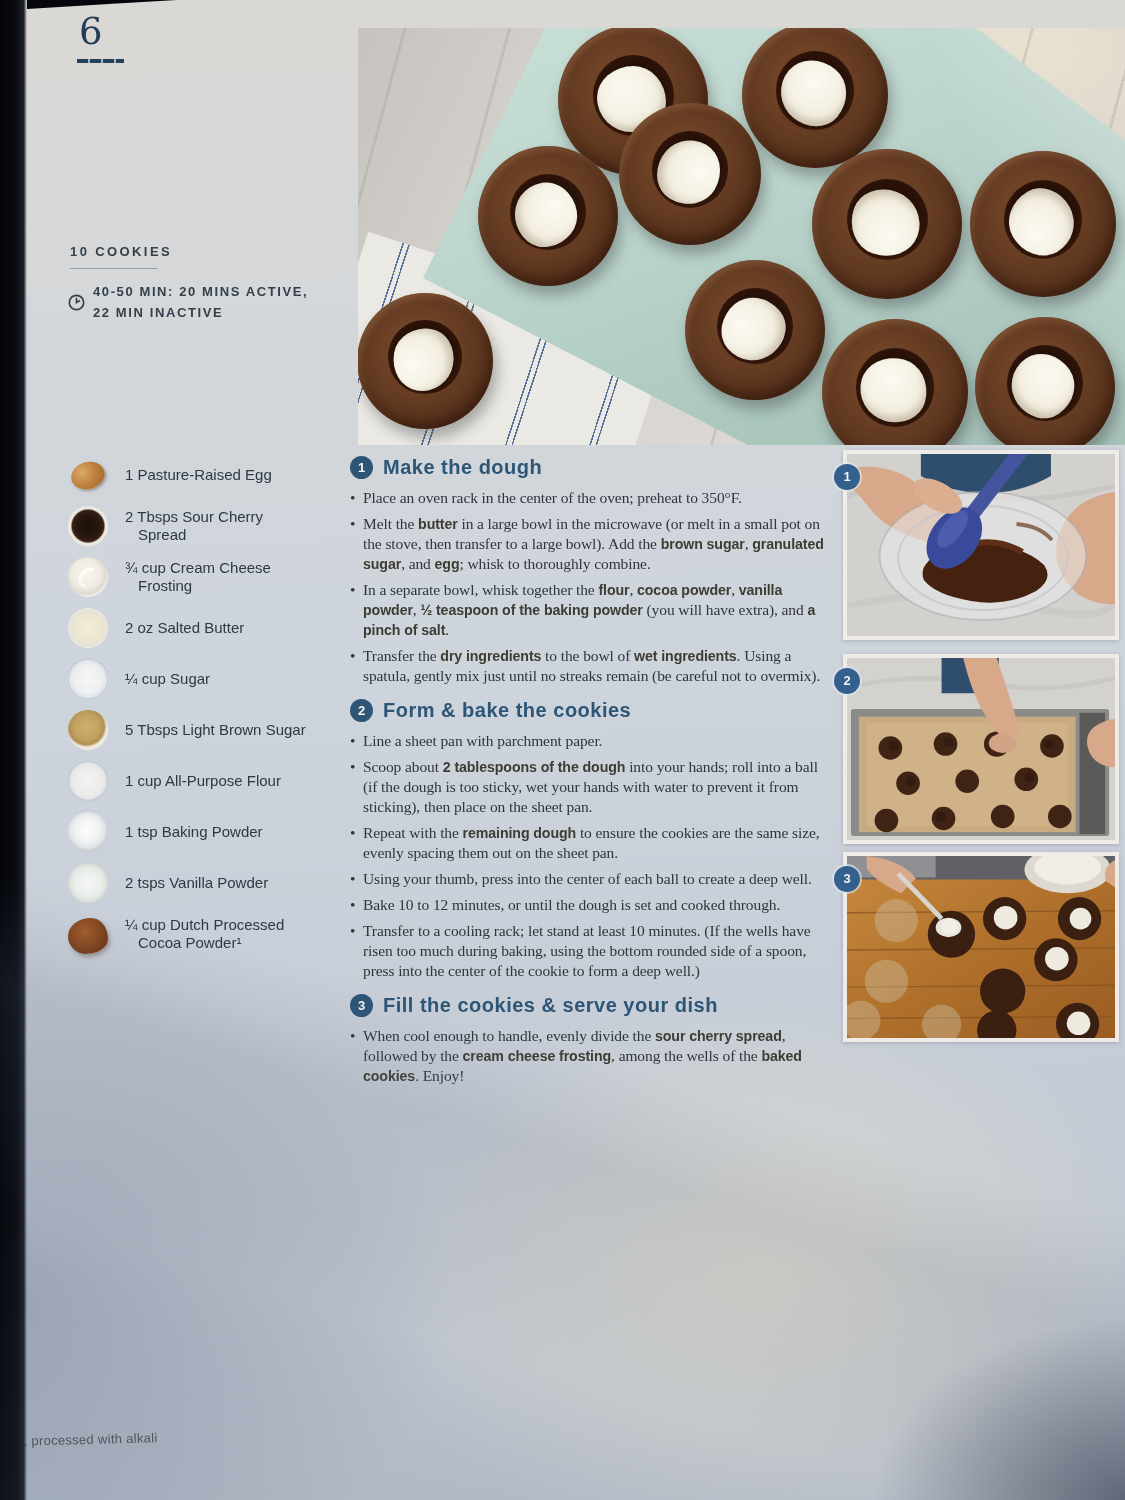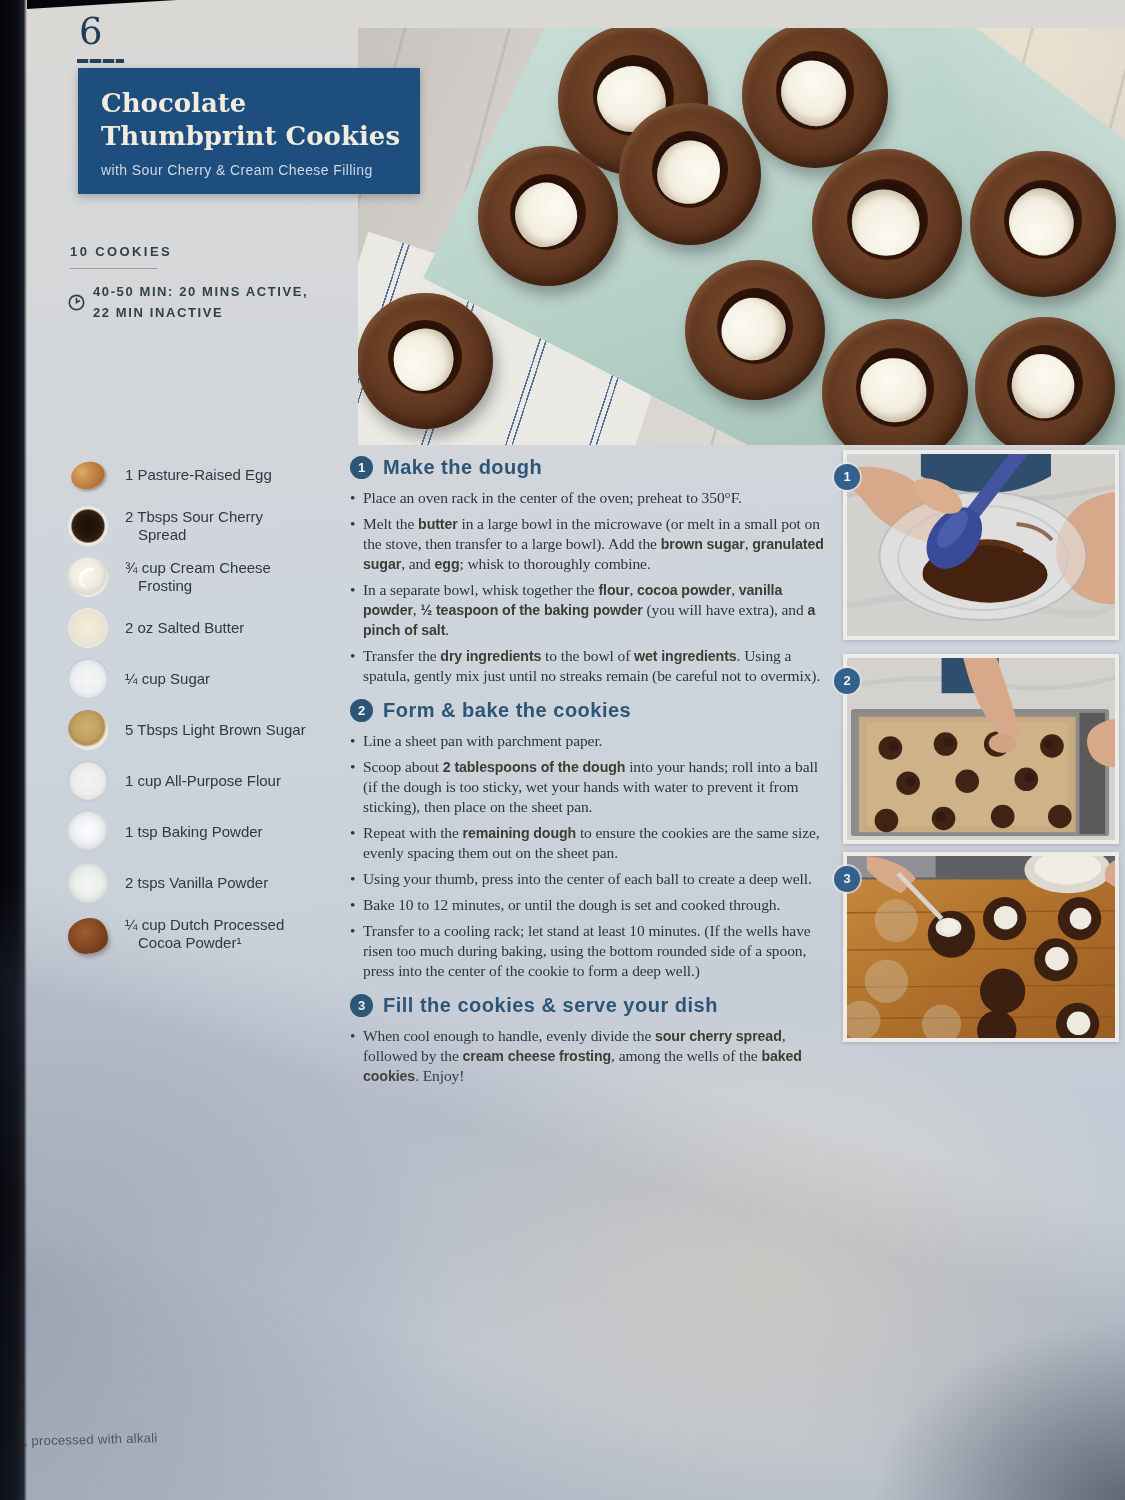--- a/index.html
+++ b/index.html
@@ -155,25 +155,20 @@
           <div class="well"></div>
           <div class="cream" style="transform: rotate(15deg);"></div>
         </div>
         <div class="cookie" style="left: 617px; top: 289px; width: 140px; height: 140px;">
           <div class="well"></div>
           <div class="cream" style="transform: rotate(55deg);"></div>
         </div>
       </div>
   </div>
 
-  <div class="title-box">
-    <div class="title-line">Chocolate</div>
-    <div class="title-line">Thumbprint Cookies</div>
-    <div class="subtitle">with Sour Cherry &amp; Cream Cheese Filling</div>
-  </div>
 
   <div class="yield">10 COOKIES</div>
   <div class="yield-rule"></div>
 
   <div class="time">
     <svg class="clock" viewBox="0 0 18 18">
       <circle cx="9" cy="9" r="7.6" fill="none" stroke="#33404b" stroke-width="1.8"></circle>
       <path d="M9 4.5 V9 L12.2 7.2" fill="none" stroke="#33404b" stroke-width="1.8" stroke-linecap="round"></path>
     </svg>
     <div class="time-lines">

